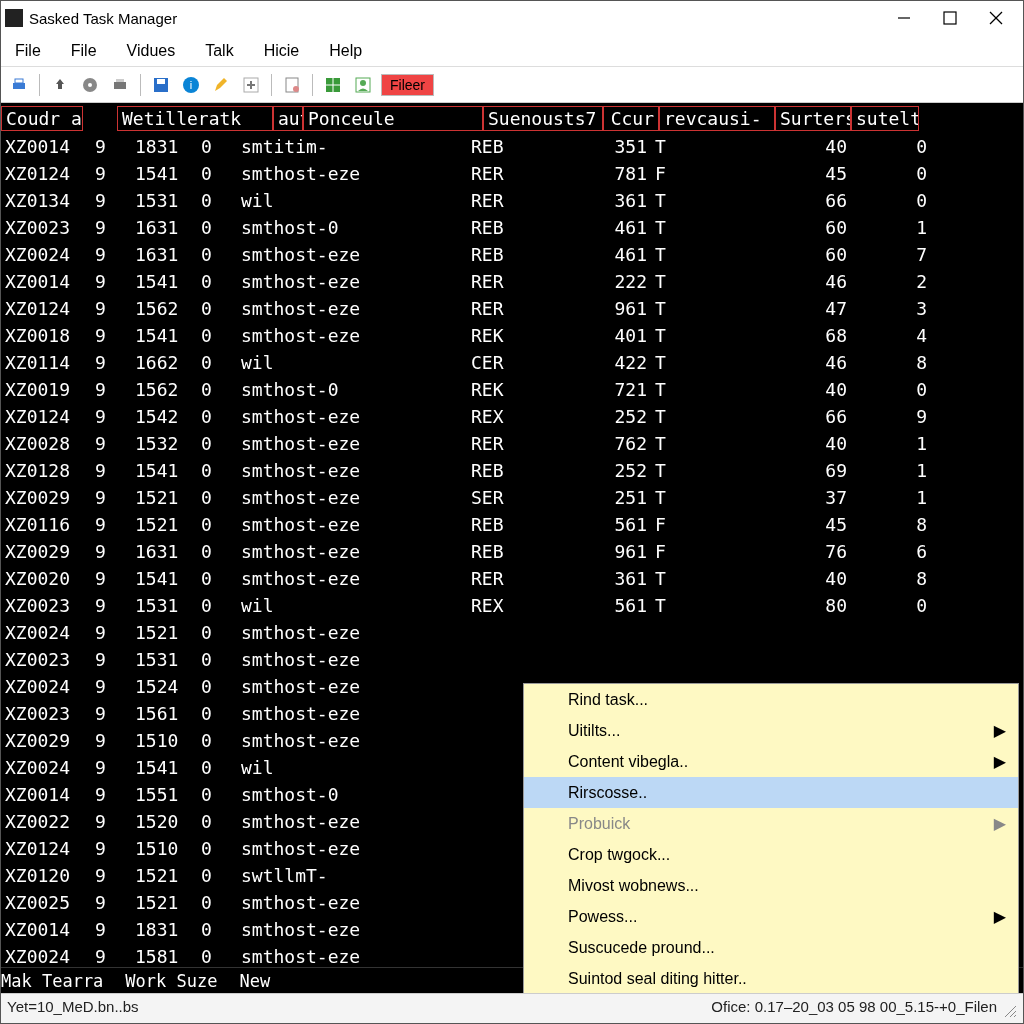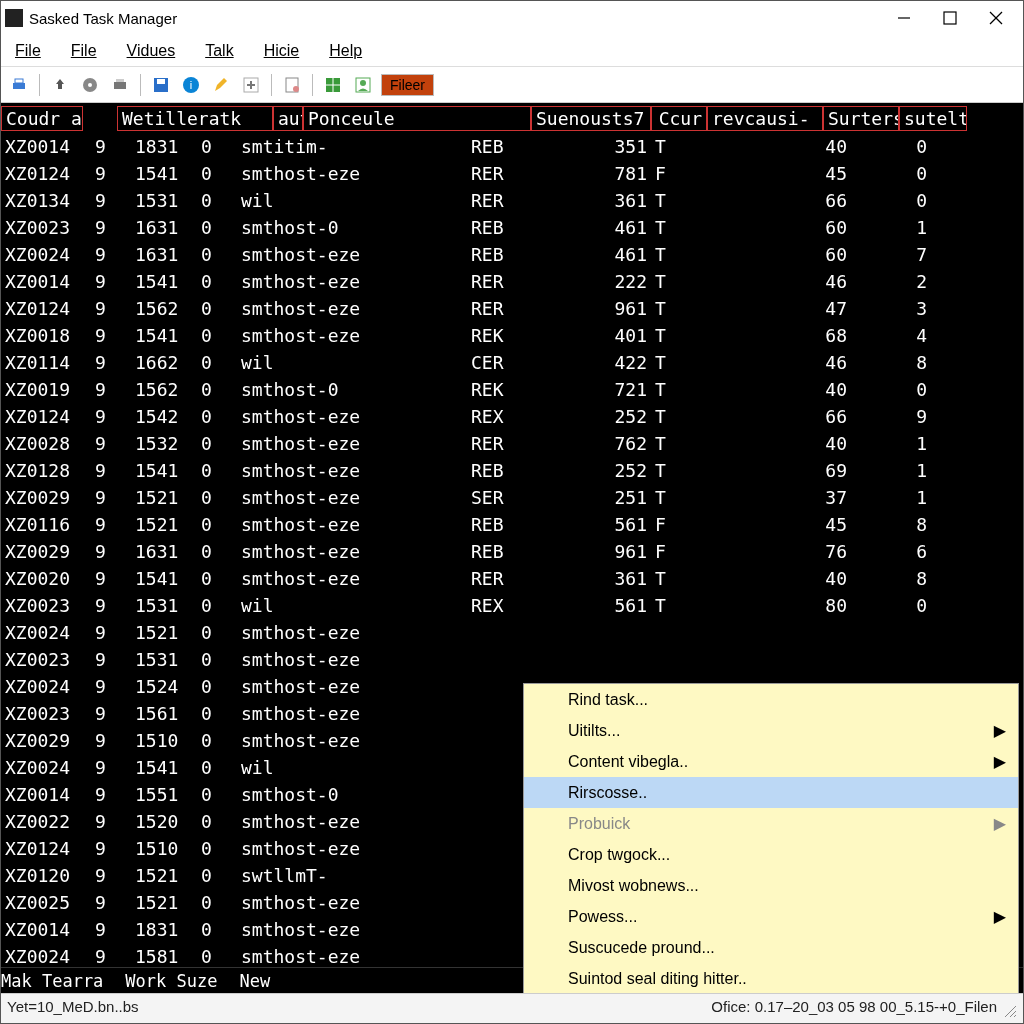--- a/index.html
+++ b/index.html
@@ -5,37 +5,37 @@
 * { box-sizing: border-box; margin: 0; padding: 0; }
 html, body { width: 1024px; height: 1024px; font-family: "Segoe UI", Tahoma, sans-serif; overflow: hidden; background: #fff; }
 .window { width: 1024px; height: 1024px; display: flex; flex-direction: column; border: 1px solid #555; }
 .titlebar { height: 34px; display: flex; align-items: center; padding: 0 4px; background: #fff; }
 .titlebar .app-icon { width: 18px; height: 18px; background: #222; margin-right: 6px; }
 .titlebar .title { font-size: 15px; color: #000; flex: 0 0 auto; }
 .titlebar .spacer { flex: 1; }
 .winbtn { width: 46px; height: 32px; display: flex; align-items: center; justify-content: center; font-size: 18px; color: #000; }
 .winbtn svg { stroke: #000; stroke-width: 1.2; fill: none; }
 .menubar { height: 32px; display: flex; align-items: center; gap: 22px; padding: 0 10px; font-size: 16px; color: #000; border-bottom: 1px solid #ddd; }
-.menubar .mitem { padding: 2px 4px; text-decoration: underline; }
+.menubar .mitem { padding: 2px 4px; }
 .toolbar { height: 36px; display: flex; align-items: center; gap: 6px; padding: 0 6px; border-bottom: 1px solid #ccc; }
 .tool { width: 24px; height: 24px; display: flex; align-items: center; justify-content: center; }
 .sep { width: 1px; height: 22px; background: #bbb; margin: 0 2px; }
-.toolbar .filter { border: 1px solid #bbb; padding: 2px 8px; font-size: 14px; background: #c2410c; }
+.toolbar .filter { border: 1px solid #bbb; padding: 2px 8px; font-size: 14px; background: #ef4444; }
 
 .content { flex: 1; background: #000; color: #fff; font-family: "Consolas","DejaVu Sans Mono",monospace; font-size: 18px; overflow: hidden; display: flex; flex-direction: column; position: relative; }
 .hdr { display: flex; height: 30px; align-items: center; }
 .hdr .hcell { border: 1px solid #c33; padding: 1px 4px; color: #fff; white-space: nowrap; overflow: hidden; text-overflow: clip; }
 .rows { flex: 1; overflow: hidden; }
 .row { display: flex; height: 27px; align-items: center; }
 .cell { padding: 0 4px; white-space: nowrap; overflow: hidden; }
 
 
 .c0{width:90px} .c1{width:40px} .c2{width:66px} .c3{width:40px} .c4{width:230px}
 .c5{width:114px} .c6{width:70px;text-align:right} .c7{width:120px} .c8{width:80px;text-align:right} .c9{width:80px;text-align:right}
-.hdr .c0{width:82px} .hdr .c1b{width:156px} .hdr .c3b{width:30px} .hdr .c4{width:228px}
+.hdr .c0{width:82px} .hdr .c1b{width:156px} .hdr .c3b{width:30px} .hdr .c4{width:180px}
 .hdr .c5{width:120px} .hdr .c6{width:56px} .hdr .c7{width:116px} .hdr .c8{width:76px} .hdr .c9{width:68px}
 .hdr .pad{width:34px;border:none}
 
 .bottombar1 { height: 26px; background: #000; color: #fff; display: flex; align-items: center; padding: 0 0; font-family: "Consolas",monospace; font-size: 17px; gap: 22px; border-top: 1px solid #333; }
 .statusbar { height: 30px; background: #f4f4f4; color: #222; display: flex; padding: 4px 6px; font-size: 15px; border-top: 1px solid #ccc; }
 .statusbar .sl { flex: 0 0 auto; }
 .statusbar .spacer { flex: 1; }
 .statusbar .handle { width: 20px; height: 20px; display:flex;align-items:flex-end;justify-content:flex-end; }
 
 .ctxmenu { position: absolute; right: 4px; top: 580px; width: 496px; background: #fef9c3; border: 1px solid #999; box-shadow: 2px 3px 6px rgba(0,0,0,.3); font-family: "Segoe UI",sans-serif; font-size: 16px; color: #000; }

